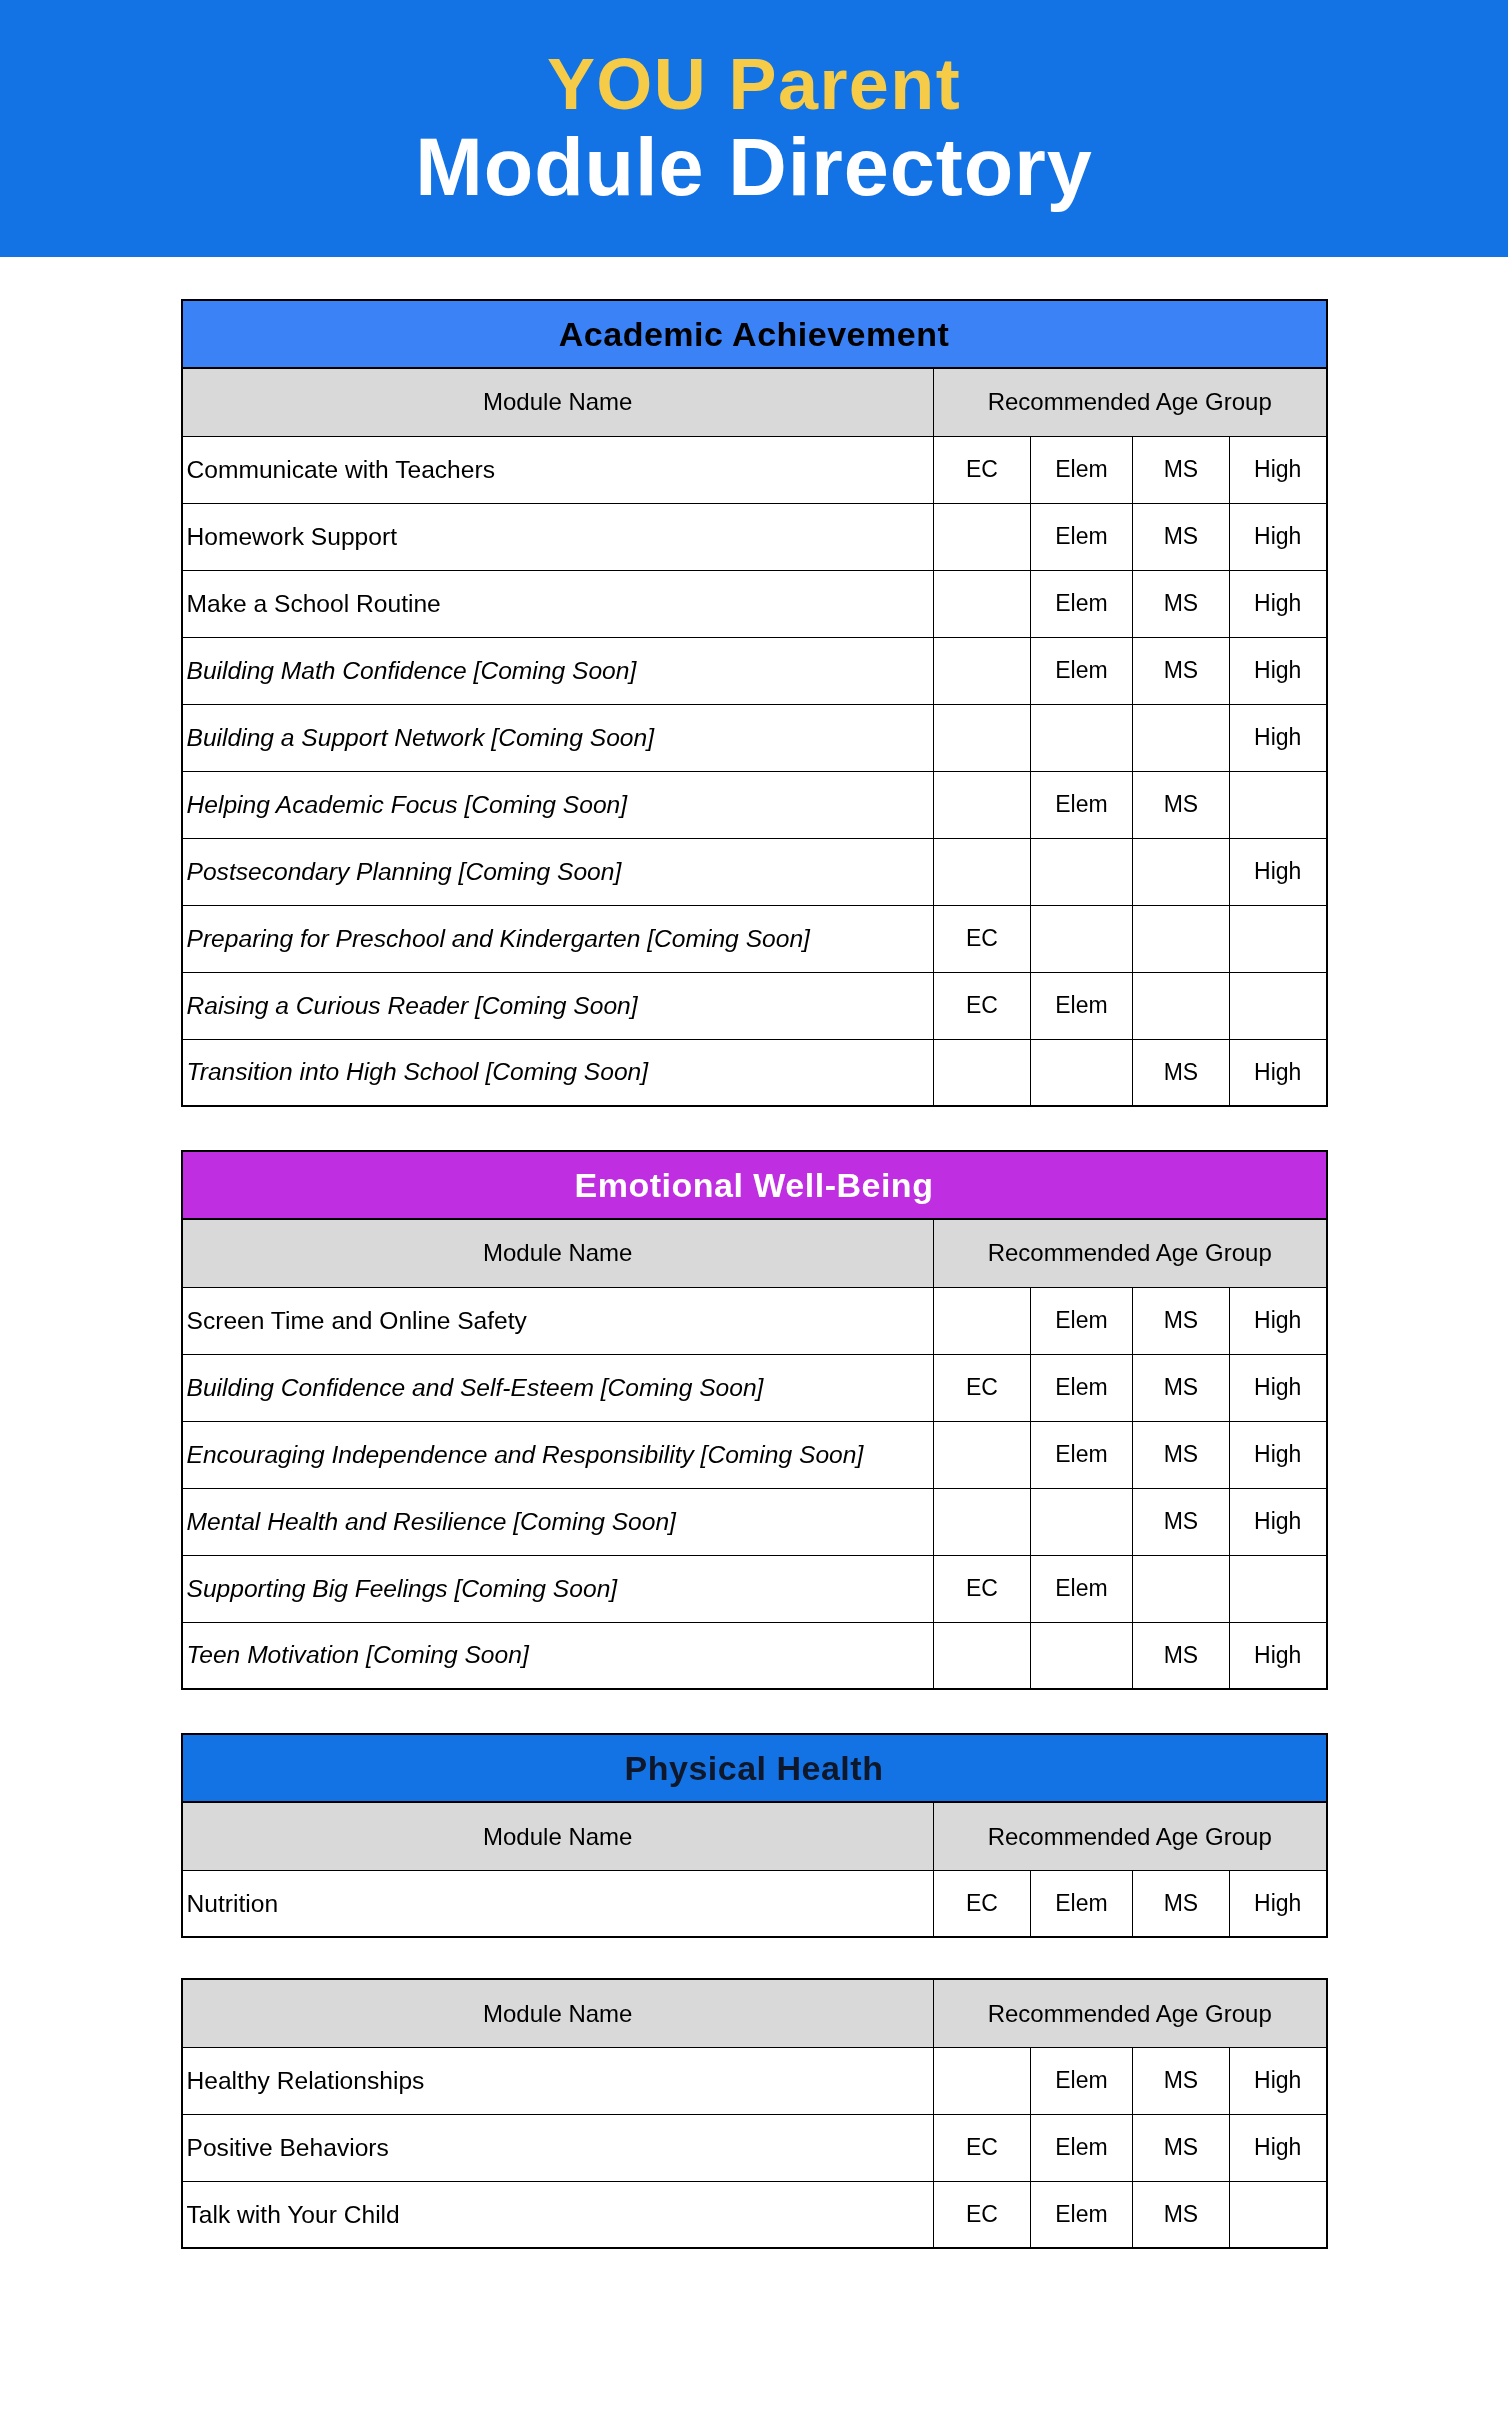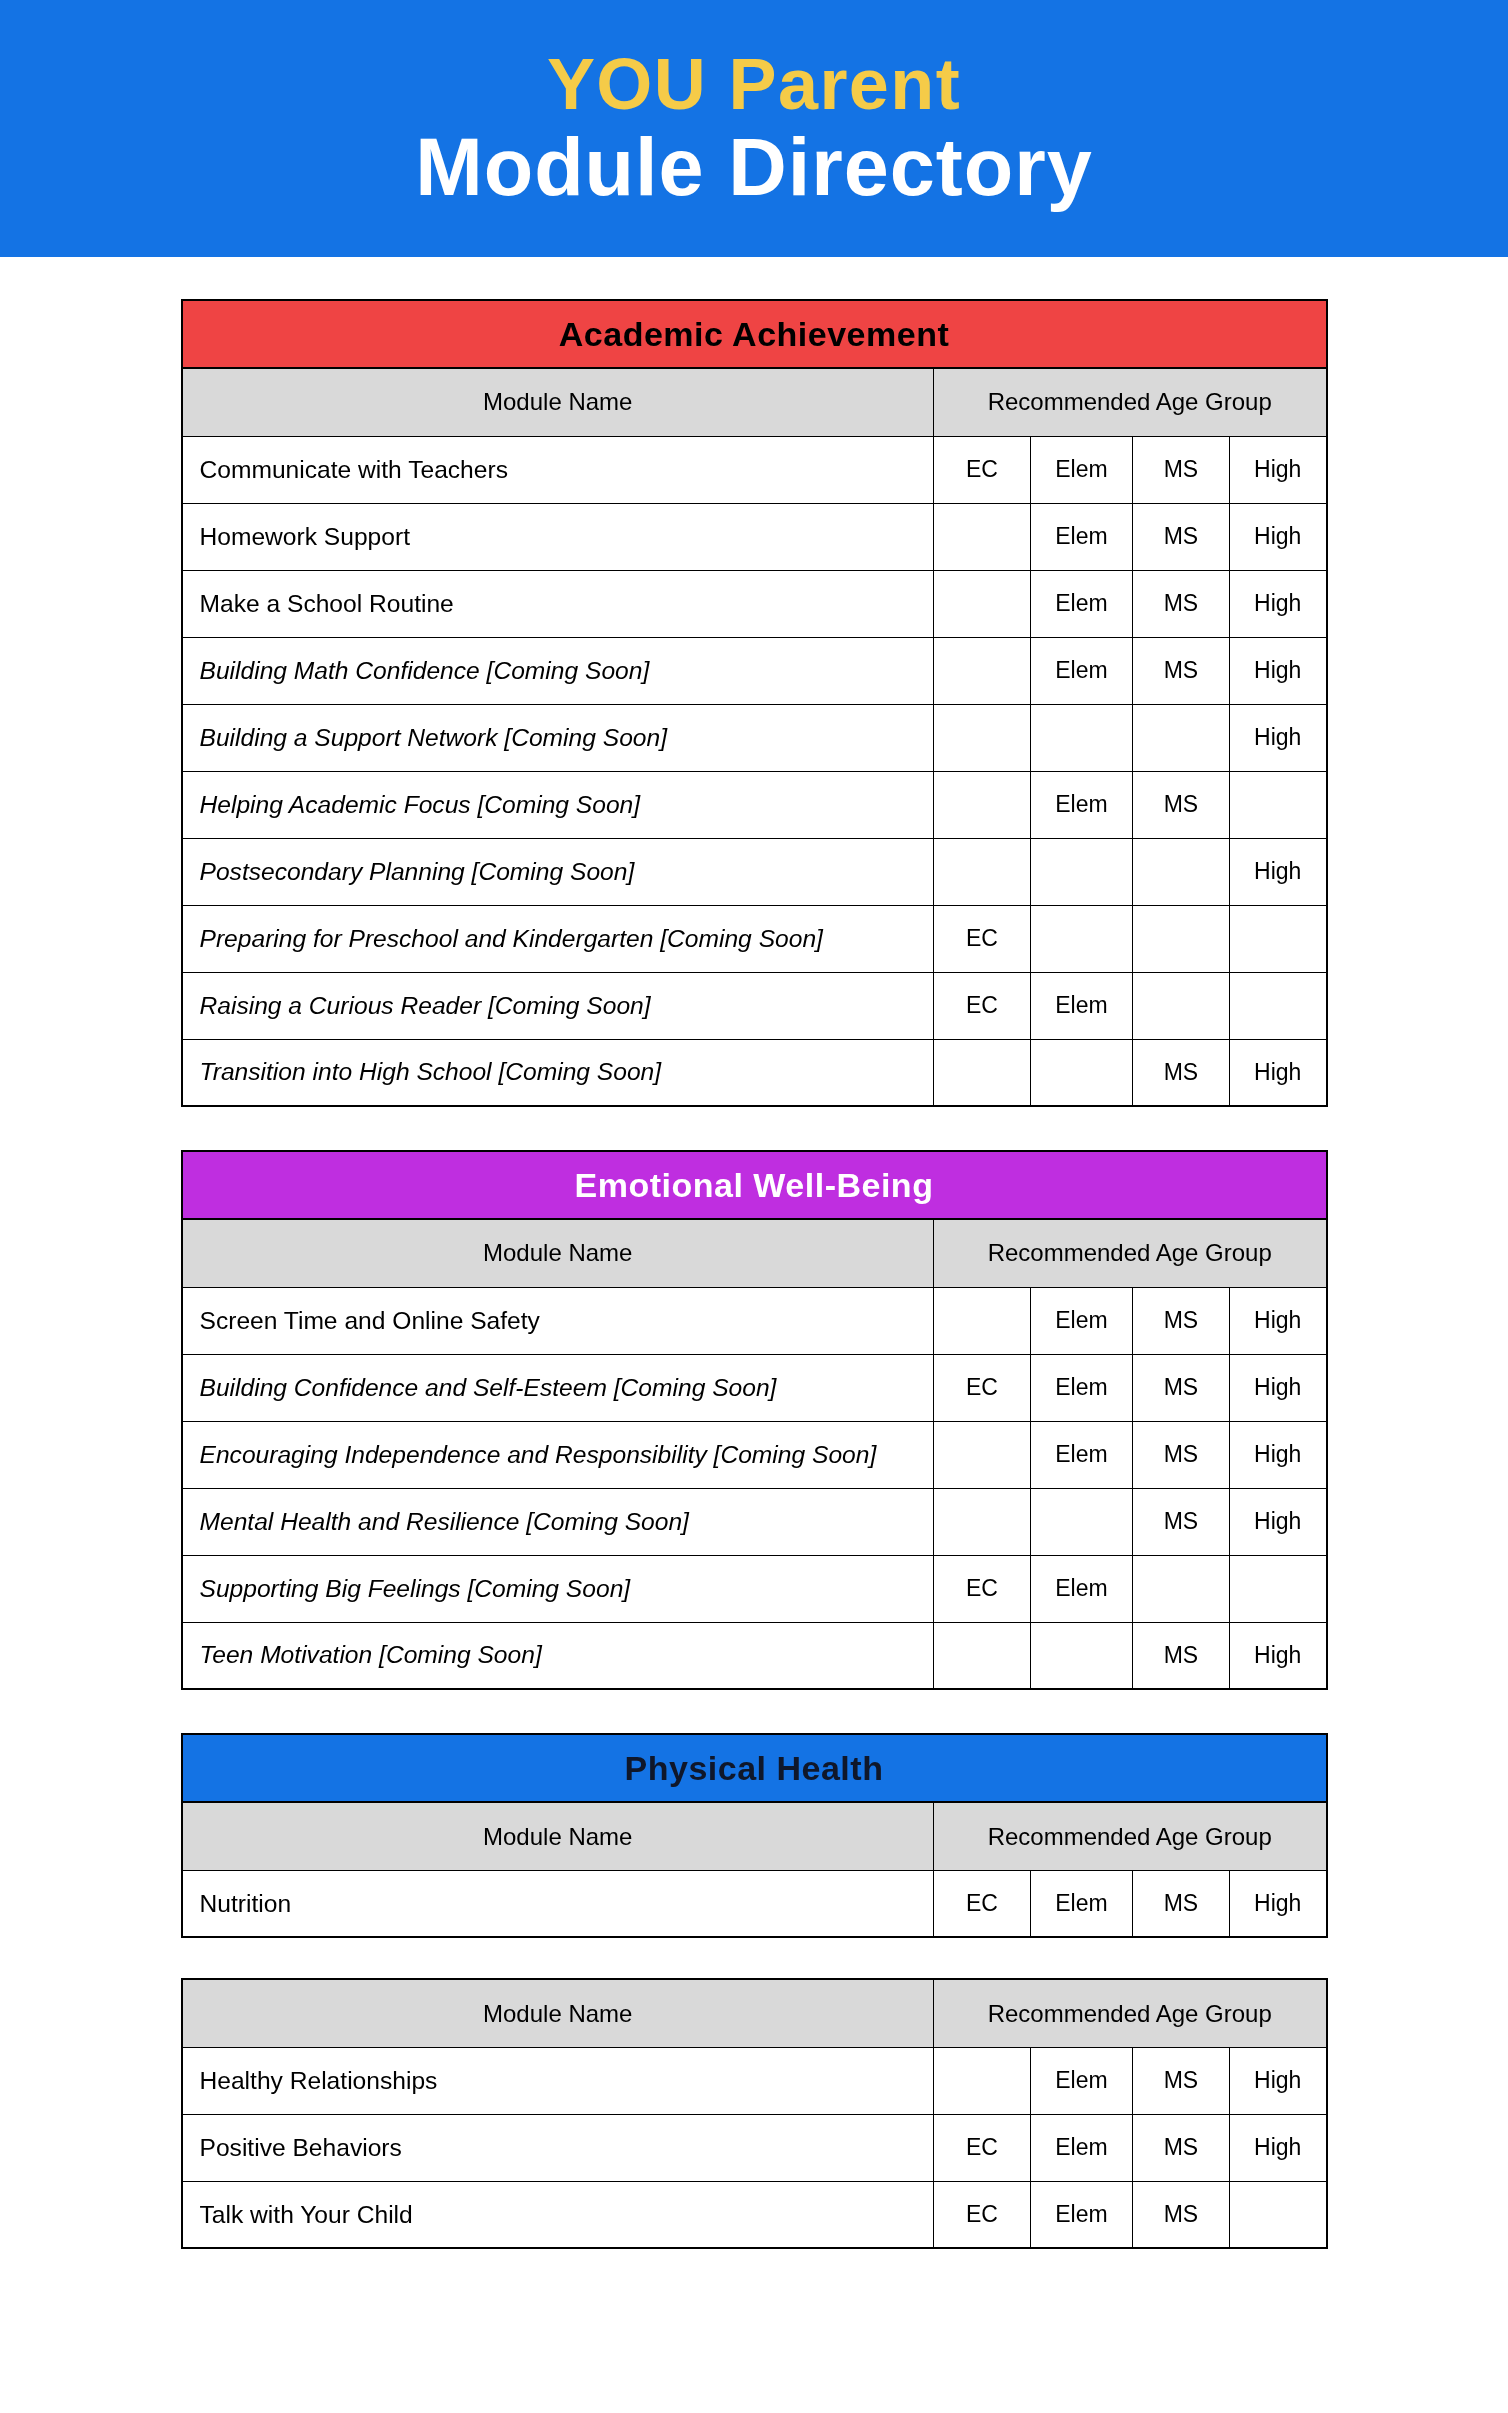--- a/index.html
+++ b/index.html
@@ -76,35 +76,35 @@
     text-align: center;
     vertical-align: middle;
   }
 
   tbody td {
     height: 67px;
     font-size: 24.6px;
     vertical-align: middle;
     background: #ffffff;
   }
-  td.name-cell { padding-left: 17px; text-align: left; }
+  td.name-cell { padding-left: 4px; text-align: left; }
   td.name-cell.coming-soon { font-style: italic; }
   td.age-cell { text-align: center; font-size: 23px; }
 </style>
 </head>
 <body>
 
 <header class="top-banner" style="background: rgb(20, 115, 228);">
   <div class="banner-line1" style="color: rgb(245, 203, 72);">YOU Parent</div>
   <div class="banner-line2" style="color: rgb(255, 255, 255);">Module Directory</div>
 </header>
 
 <main class="content">
   <section class="module-section">
-    <div class="section-title" style="background: #ef4444; color: rgb(0, 0, 0);">Academic Achievement</div>
+    <div class="section-title" style="background: #3b82f6; color: rgb(0, 0, 0);">Academic Achievement</div>
     <table class="module-table">
       <colgroup>
         <col class="c-name">
         <col class="c-age">
         <col class="c-age-elem">
         <col class="c-age">
         <col class="c-age">
       </colgroup>
       <thead>
         <tr>

